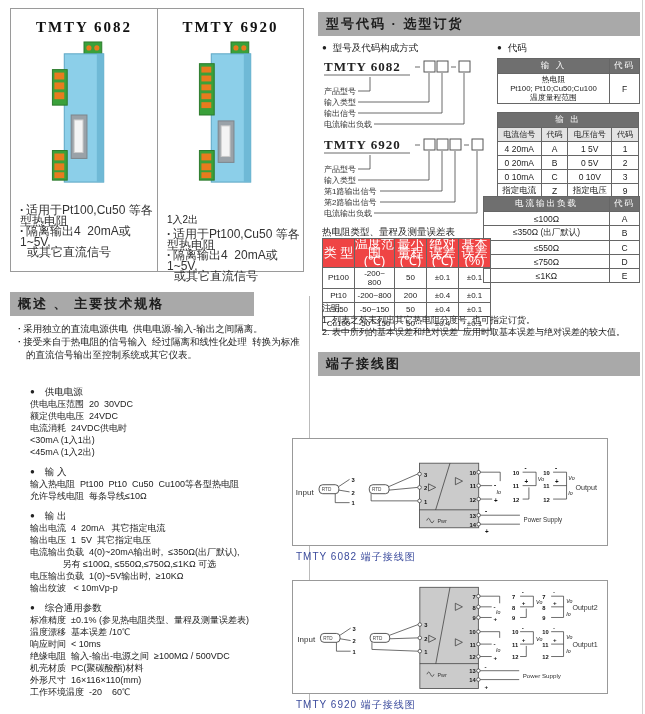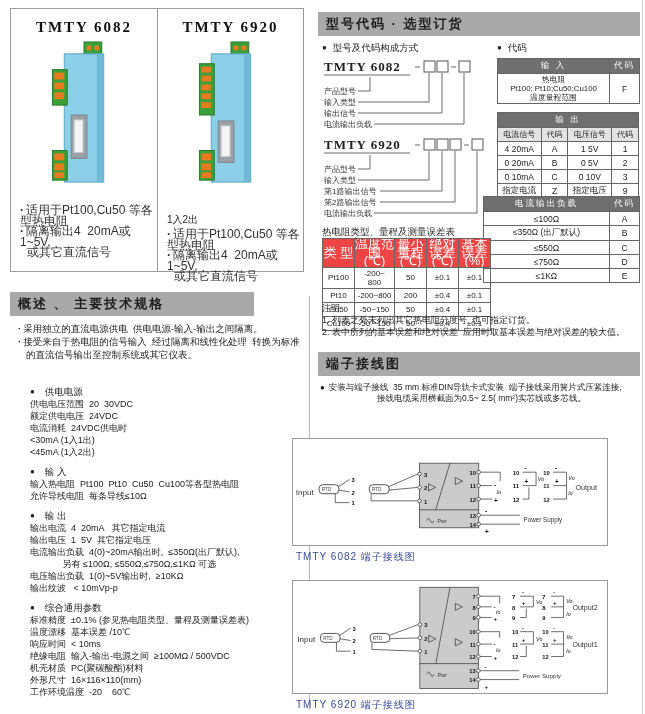--- a/index.html
+++ b/index.html
@@ -410,24 +410,20 @@
 
   <div class="notes abs" style="left:322px;top:302px;">
     <div>注明</div>
     <div>
         <div class="spec-line">1. 列表之外未列出其它热电阻分度号  也可指定订货。</div>
         <div class="spec-line">2. 表中所列的基本误差和绝对误差  应用时取基本误差与绝对误差的较大值。</div>
       </div>
   </div>
 
   <div class="bar abs" style="left:318px;top:352px;width:322px;">端子接线图</div>
-  <div class="wnote abs" style="left:320px;top:382px;">
-    <div class="l1">安装与端子接线  35 mm 标准DIN导轨卡式安装  端子接线采用簧片式压紧连接,</div>
-    <div class="l2">接线电缆采用横截面为0.5~ 2.5( mm²)实芯线或多芯线。</div>
-  </div>
 
   <div class="diagbox abs" style="left:292px;top:438px;width:316px;height:108px;">
     <svg width="312" height="100" viewBox="0 0 348 106" style="margin:2px 0 0 1px;">
       <text class="eng" x="2" y="58">Input</text>
       <g>
         <rect x="28" y="46" width="22" height="10" rx="4" fill="none" stroke="#444"></rect>
         <text class="rtdt" x="31" y="53.5">RTD</text>
         <polyline class="wline" points="50,48 62,40"></polyline>
           <polyline class="wline" points="50,52 62,54"></polyline>
         <polyline class="wline" points="46,56 46,66 62,66"></polyline>

